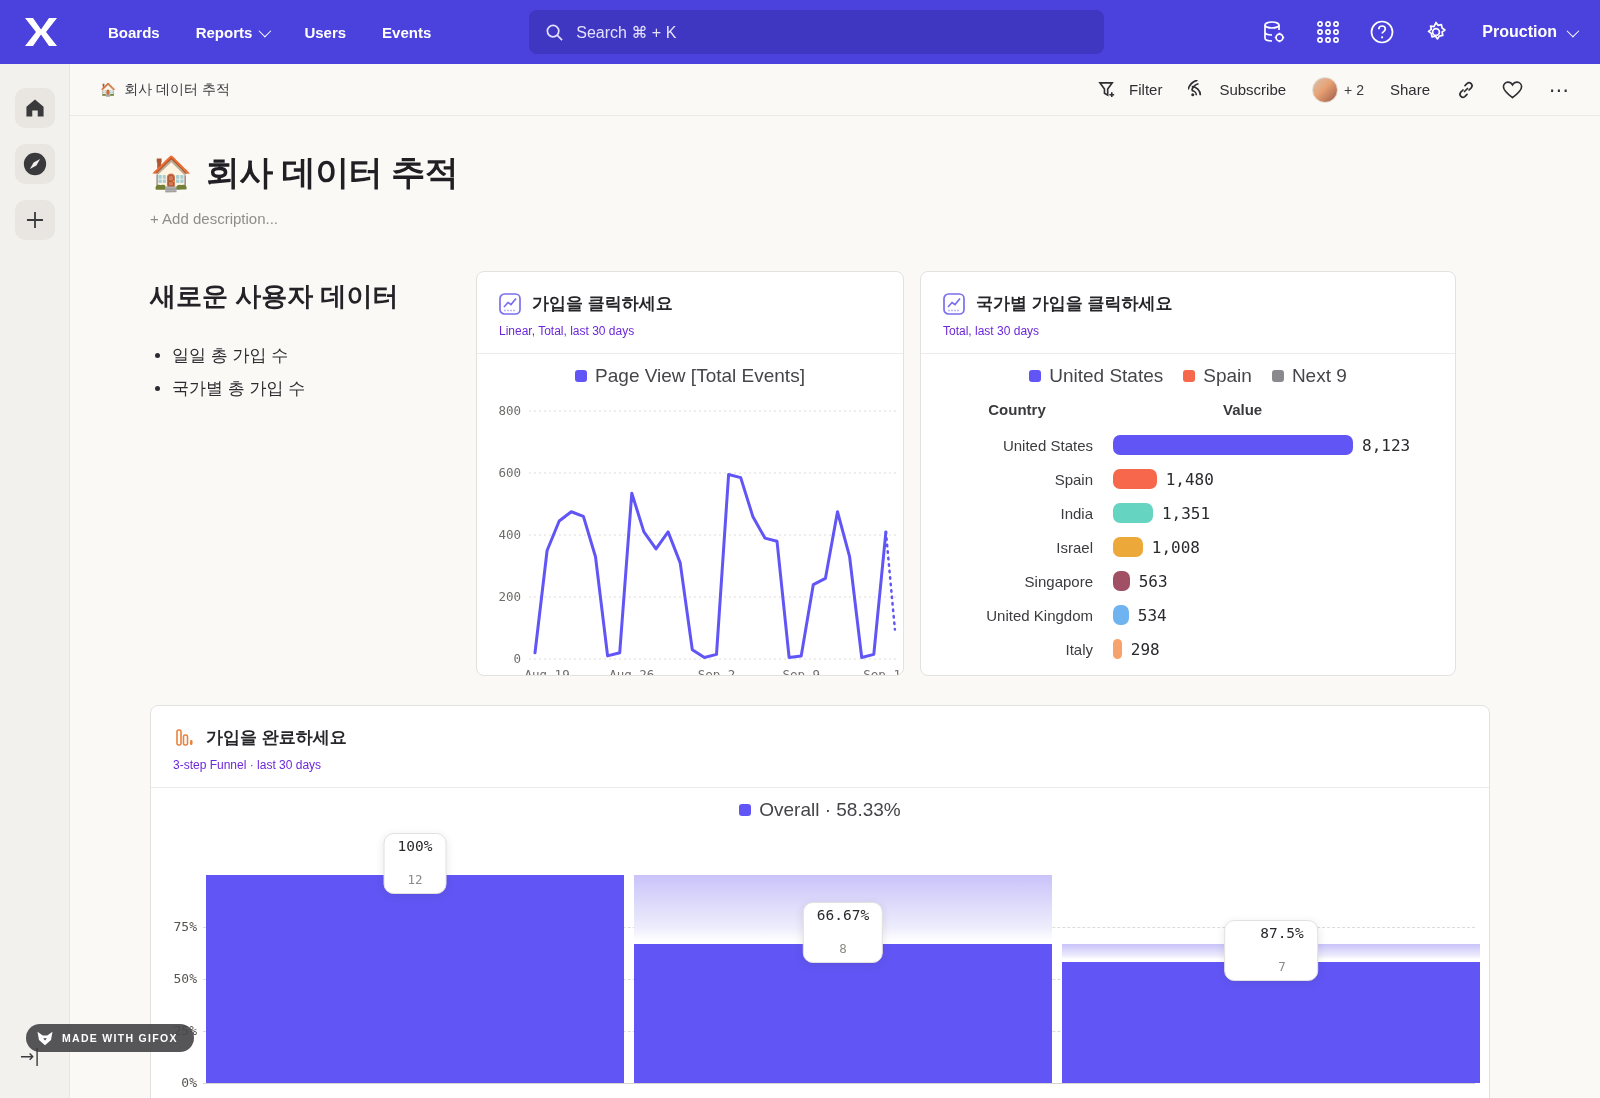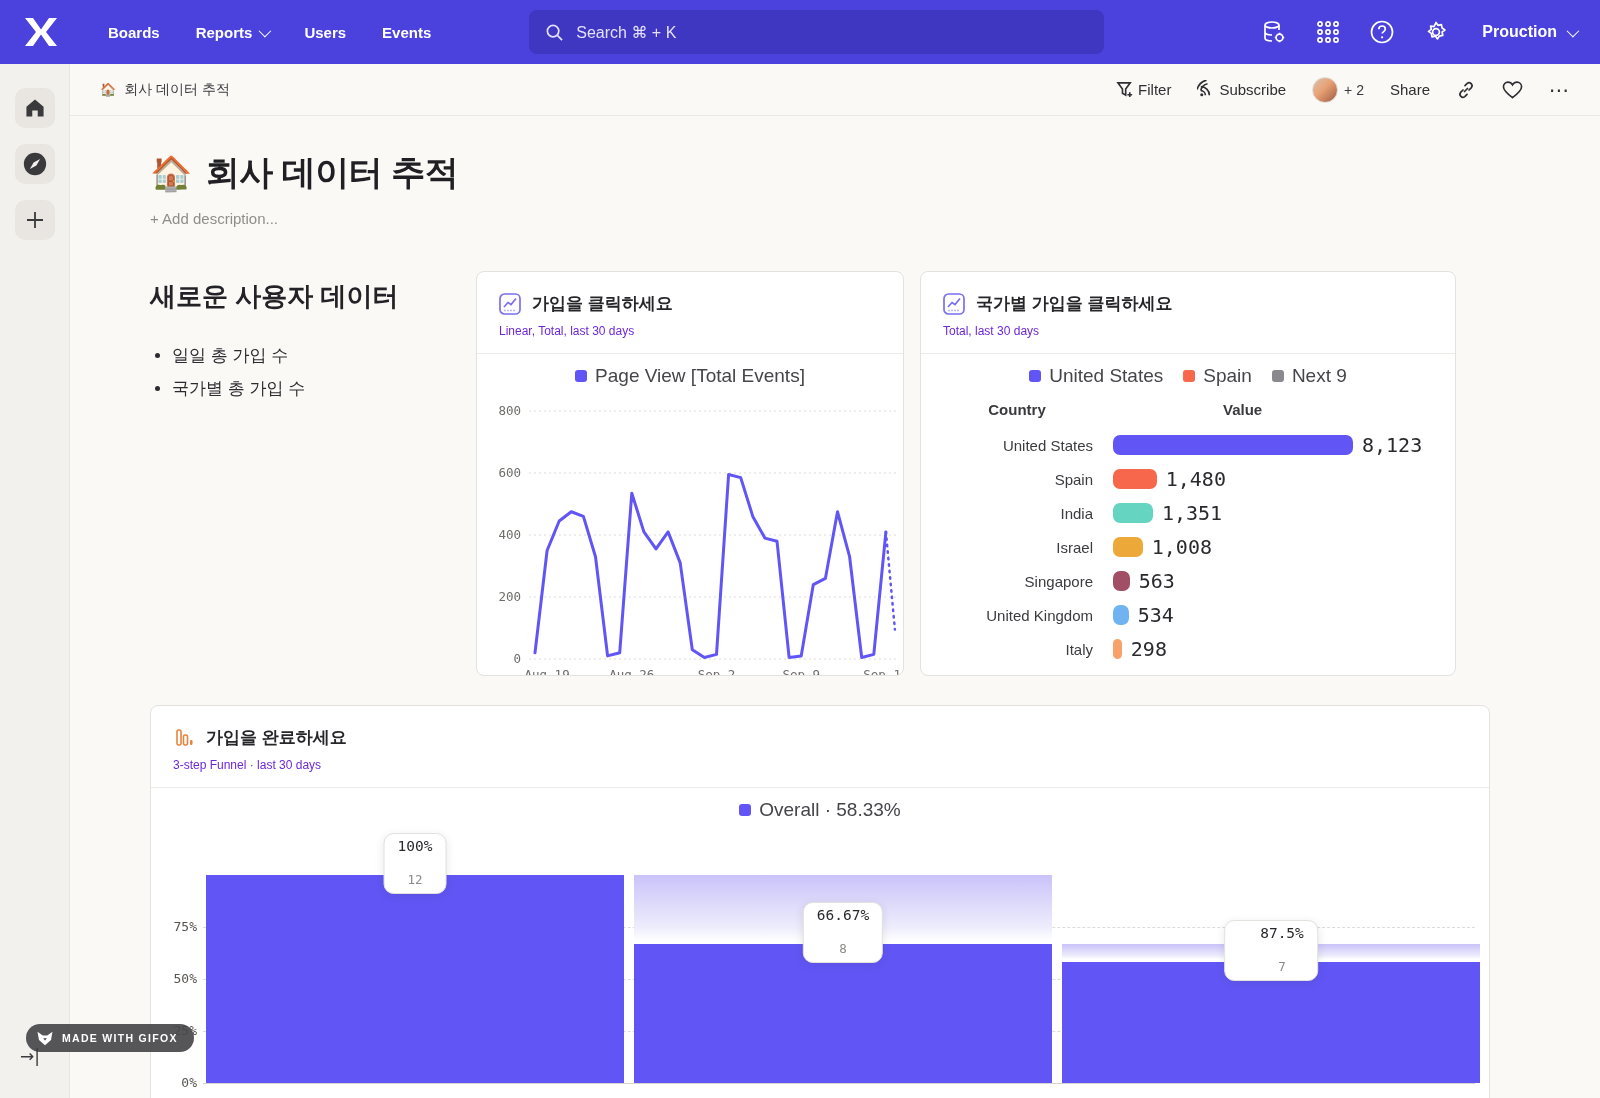--- a/index.html
+++ b/index.html
@@ -21,21 +21,21 @@
   .frame { display:flex; height:1034px; }
   .sidebar { width:70px; background:#f3f1ee; border-right:1px solid #e7e5e1; padding:24px 0; display:flex; flex-direction:column; align-items:center; gap:16px; flex:none; }
   .side-btn { width:40px; height:40px; border-radius:10px; background:#e9e6e2; display:flex; align-items:center; justify-content:center; cursor:pointer; }
   .main { flex:1; overflow:hidden; position:relative; }
 
   
   .crumb-row { height:52px; border-bottom:1px solid #ebe9e6; display:flex; align-items:center; padding:0 30px; }
   .crumb { font-size:14px; color:#3a3a3e; display:flex; gap:8px; align-items:center; cursor:pointer; }
   .crumb .emoji { font-size:13px; }
   .actions { margin-left:auto; display:flex; align-items:center; gap:26px; }
-  .action { display:flex; align-items:center; gap:3px; font-size:15px; color:#2f2f33; cursor:pointer; }
+  .action { display:flex; align-items:center; gap:12px; font-size:15px; color:#2f2f33; cursor:pointer; }
   .action svg { stroke:#2f2f33; fill:none; stroke-width:1.7; }
   .avatar-wrap { display:flex; align-items:center; gap:6px; cursor:pointer; }
   .avatar { width:26px; height:26px; border-radius:50%; background:linear-gradient(135deg,#d9c4b2 0%,#e8a173 45%,#9c5a46 100%); border:1px solid #e2ded9; }
   .plus2 { font-size:14px; color:#3a3a3e; }
 
   
   .content { padding:34px 30px 0 80px; }
   .page-title { font-size:34px; font-weight:800; letter-spacing:-0.5px; color:#202024; display:flex; align-items:center; gap:14px; }
   .add-desc { margin-top:14px; font-size:15px; color:#8f8e8a; cursor:pointer; }
 
@@ -59,21 +59,21 @@
   .card2 { width:536px; height:405px; flex:none; overflow:hidden; }
 
   
   .cols-head { display:flex; margin-top:14px; font-size:15px; font-weight:700; color:#3a3a3e; }
   .cols-head .c1 { width:192px; text-align:center; }
   .cols-head .c2 { margin-left:110px; }
   .country-rows { margin-top:10px; }
   .c-row { display:flex; align-items:center; height:34px; }
   .c-label { width:172px; text-align:right; font-size:15px; color:#3c3c40; flex:none; }
   .c-bar { height:20px; border-radius:7px; margin-left:20px; flex:none; }
-  .c-val { margin-left:9px; font-size:20px; color:#2a2a2e; }
+  .c-val { margin-left:9px; font-size:16px; color:#2a2a2e; }
 
   
   .funnel-card { margin-top:29px; width:1340px; height:430px; }
   .funnel-chart { position:relative; height:300px; margin-top:4px; }
   .gridline { position:absolute; left:52px; right:14px; border-top:1px dashed #dedcd9; }
   .ytick { position:absolute; right:1292px; width:46px; text-align:right; font-size:13px; color:#55544f; transform:translateY(-8px); }
   .fbar { position:absolute; }
   .fbar .band { position:absolute; left:0; right:0; background:linear-gradient(180deg,#c9c3f9 0%,#eeedfc 80%,#ffffff 100%); }
   .fbar .solid { position:absolute; left:0; right:0; bottom:0; background:#6156f5; }
   .ftip { position:absolute; background:#fff; border:1px solid #e3e1de; border-radius:10px; box-shadow:0 2px 8px rgba(40,40,40,.10); padding:4px 13px 6px 13px; text-align:center; transform:translateX(-50%); }

